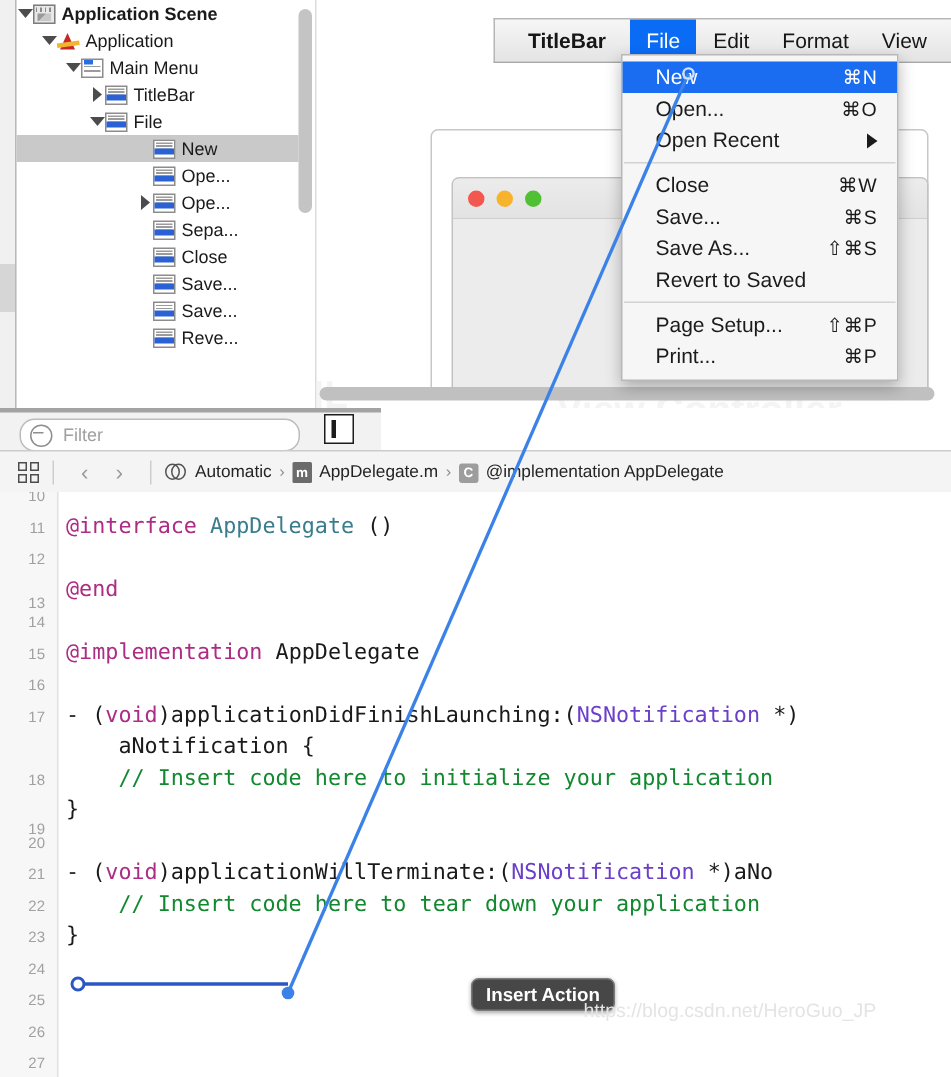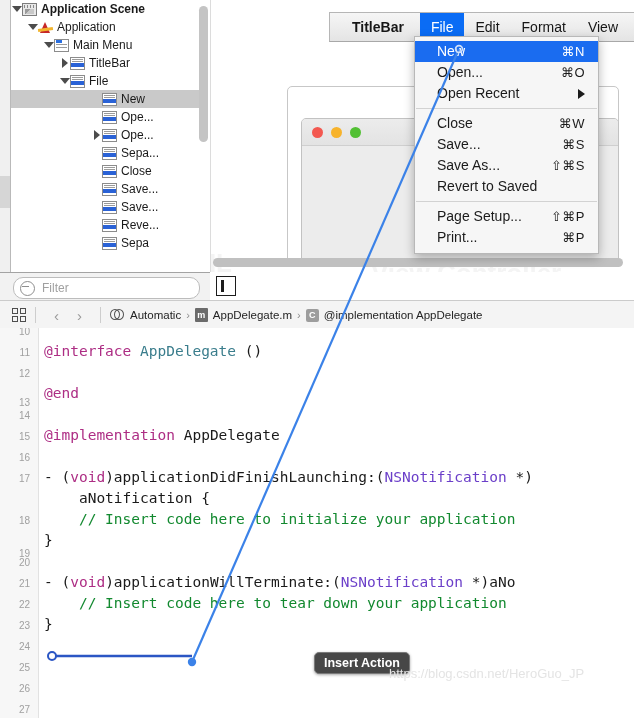--- a/index.html
+++ b/index.html
@@ -40,21 +40,21 @@
     background:repeating-linear-gradient(180deg,#9b9b9b 0 1px,transparent 1px 3px);}
   .ico.mitem{border:1px solid #8c8c8c;background:#fff;}
   .ico.mitem::before{content:"";position:absolute;left:1px;top:1px;right:1px;height:4px;
     background:repeating-linear-gradient(180deg,#9b9b9b 0 1px,transparent 1px 2px);}
   .ico.mitem::after{content:"";position:absolute;left:0px;top:5px;right:0px;height:4px;background:#2a62d6;}
 
   .tscroll{position:absolute;right:2px;top:4px;width:9px;height:250px;}
   .tscroll .thumb{position:absolute;left:0;top:2px;width:9px;height:136px;border-radius:5px;background:#c4c4c4;}
 
   
-  .filter-bar{position:absolute;left:0;top:272px;width:210px;height:28px;background:#f2f2f2;border-top:1px solid #a3a3a3;}
+  .filter-bar{position:absolute;left:0;top:272px;width:210px;height:28px;background:#f2f2f2;border-top:3px solid #a3a3a3;padding-left:44px;}
   .filter-field{position:absolute;left:13px;top:4px;width:185px;height:20px;border:1px solid #bcbcbc;border-radius:10px;background:#fff;display:flex;align-items:center;}
   .filter-field .fic{width:13px;height:13px;border-radius:50%;border:1.6px solid #8e8e8e;margin-left:6px;position:relative;}
   .filter-field .fic::after{content:"";position:absolute;left:1px;top:4px;width:7px;height:1.6px;background:#8e8e8e;}
   .filter-field input{border:0;outline:0;background:transparent;font-family:inherit;font-size:12px;color:#3a3a3a;margin-left:5px;width:140px;}
   .filter-field input::placeholder{color:#a0a0a0;}
 
   
   .canvas{position:absolute;left:210px;top:0;width:424px;height:272px;background:#ffffff;overflow:hidden;border-left:1px solid #dcdcdc;}
   .ghost{position:absolute;color:#f4f4f4;font-size:26px;font-weight:bold;white-space:nowrap;}
   .ghost1{left:-18px;top:248px;}
@@ -204,26 +204,20 @@
             <span class="tw" style="width: 80px;"></span>
             <span class="disc "></span>
             <span class="ico mitem"></span>
             <span class="tlabel">Save...</span>
           </div>
           <div class="trow">
             <span class="tw" style="width: 80px;"></span>
             <span class="disc "></span>
             <span class="ico mitem"></span>
             <span class="tlabel">Reve...</span>
-          </div>
-          <div class="trow">
-            <span class="tw" style="width: 80px;"></span>
-            <span class="disc "></span>
-            <span class="ico mitem"></span>
-            <span class="tlabel">Sepa</span>
           </div>
         </div>
       <div class="tscroll">
         <div class="thumb"></div>
       </div>
     </div>
 
     <div class="filter-bar">
       <div class="filter-field">
         <span class="fic"></span>

